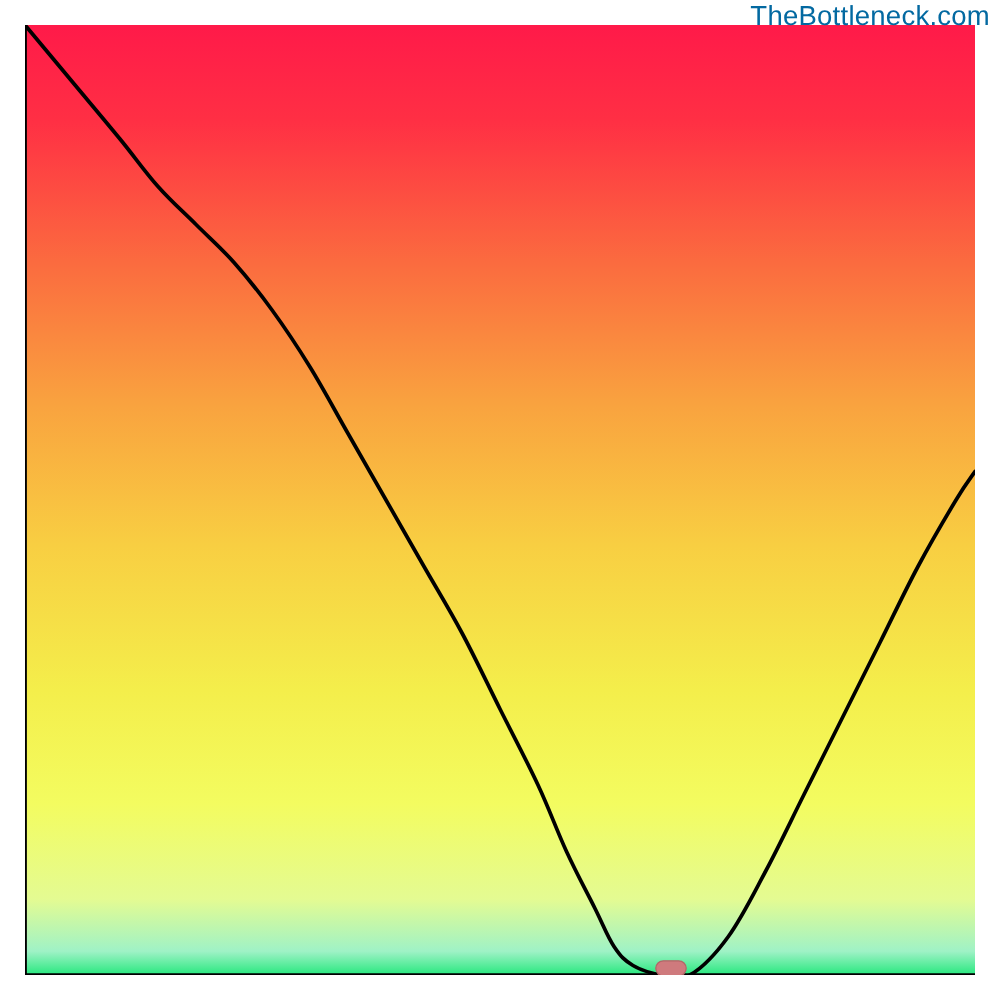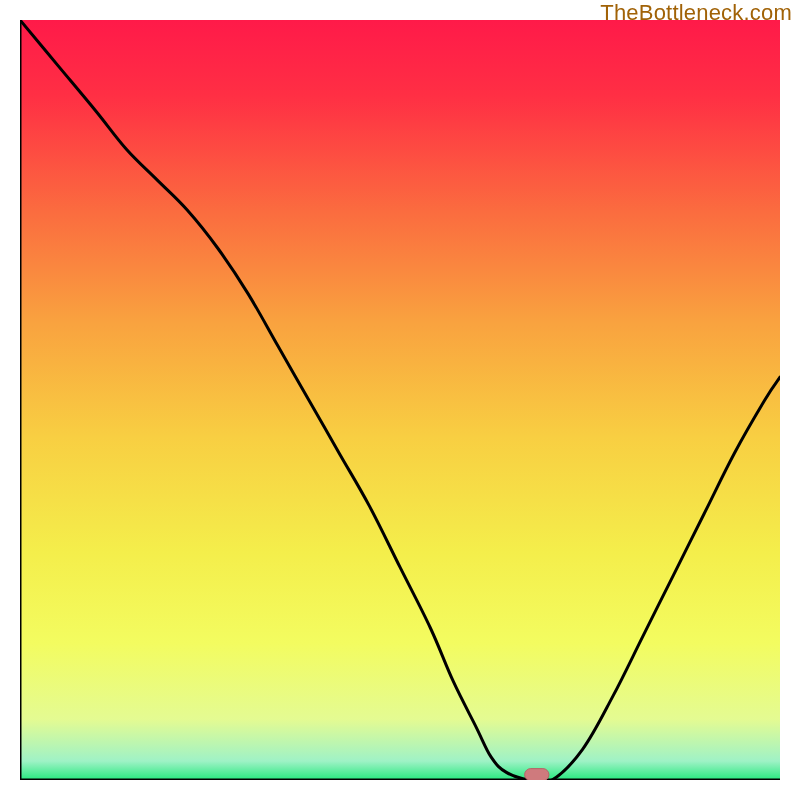--- a/index.html
+++ b/index.html
@@ -22,21 +22,21 @@
     top: 20px;
     width: 760px;
     height: 760px;
     box-sizing: border-box;
   }
   .attribution {
     position: absolute;
     top: 0px;
     right: 8px;
     font-size: 22px;
-    color: #a16207;
+    color: #0369a1;
     font-weight: 500;
     letter-spacing: 0.2px;
   }
   svg {
     display: block;
   }
 </style>
 </head>
 <body>
 <div class="container">

